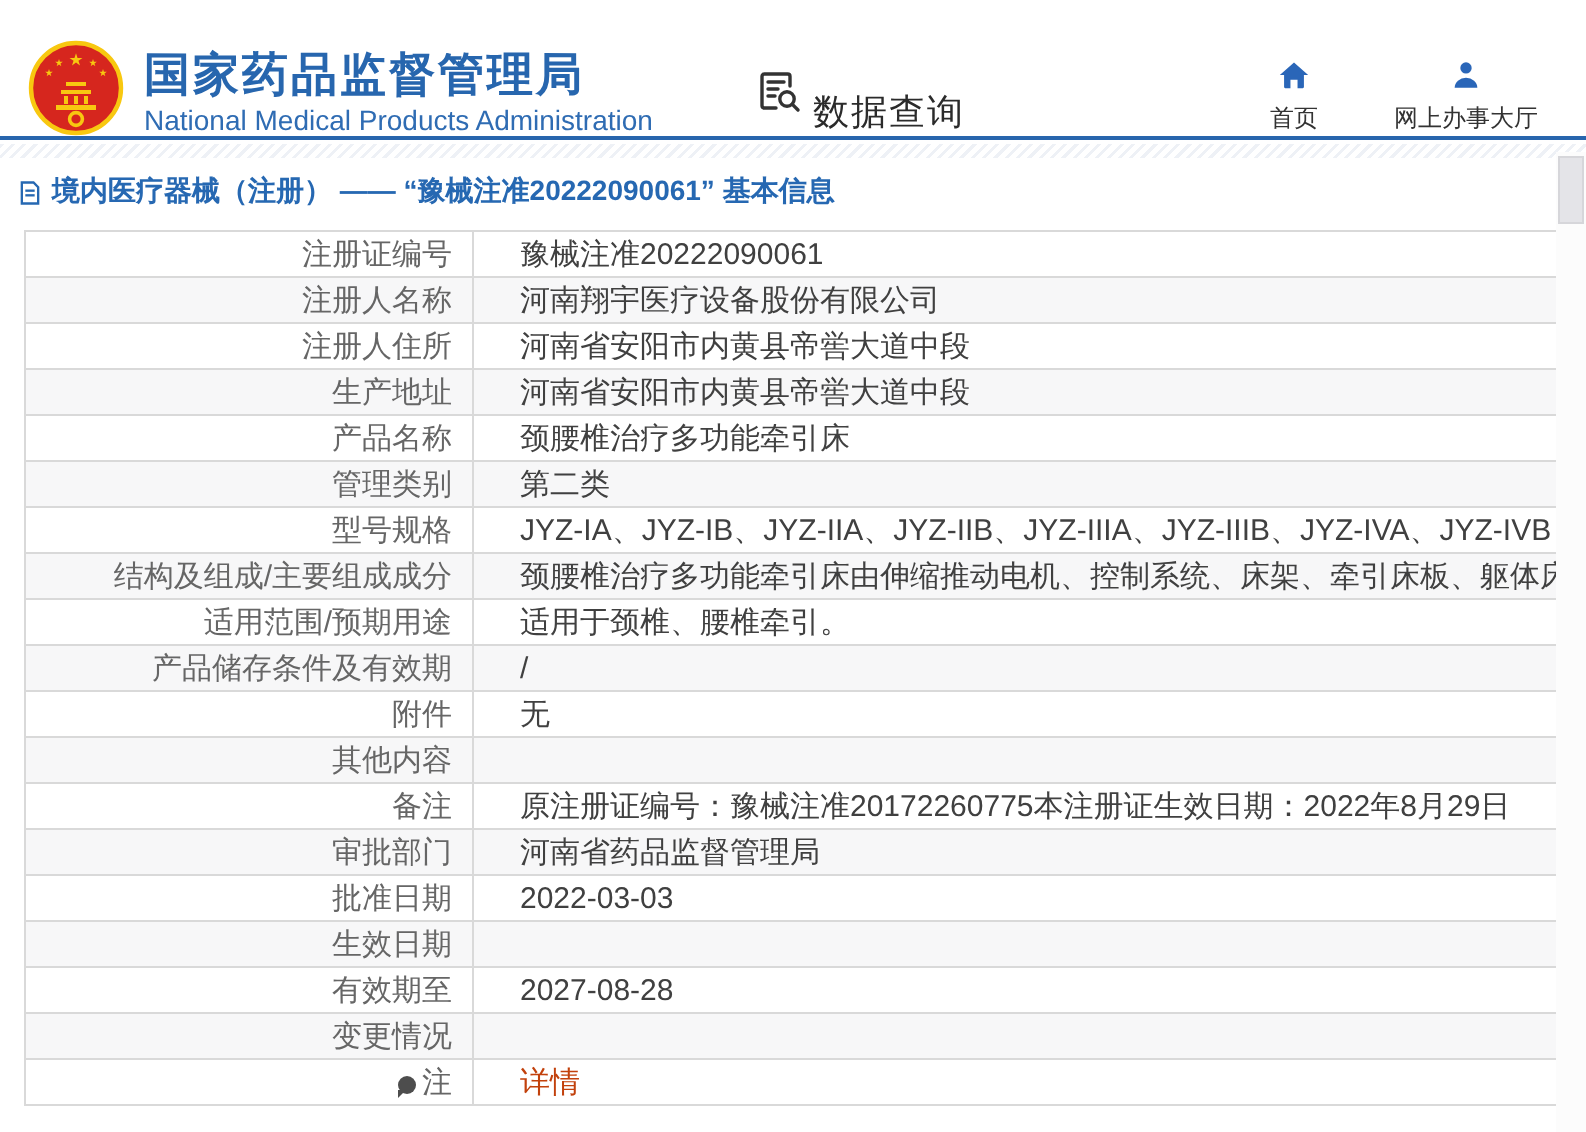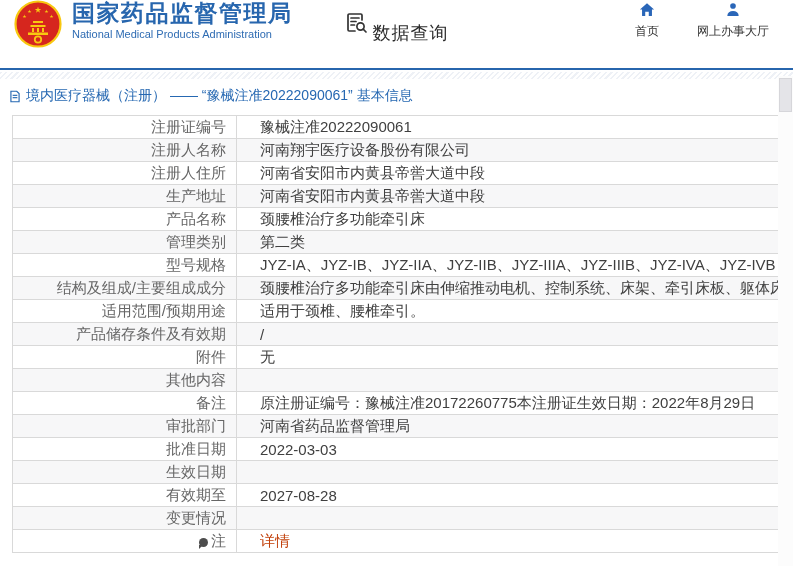--- a/index.html
+++ b/index.html
@@ -6,43 +6,43 @@
   html,body { background:#ffffff; }
   body {
     font-family:"Liberation Sans","DejaVu Sans",sans-serif;
     color:#333;
   }
   .page { position:relative; width:793px; height:566px; background:#fff; overflow:hidden; }
 
   
   .header {
     position:absolute; top:0; left:0; right:0; height:70px;
-    display:flex; align-items:flex-start; padding:0 14px 0 14px;
+    display:flex; align-items:flex-end; padding:0 14px 0 14px;
     background:#fff; border-bottom:2px solid #2765ad;
   }
   .hatch-strip {
     position:absolute; top:72px; left:0; right:0; height:7px;
     background:repeating-linear-gradient(135deg,#eef1f6 0 1.5px,#ffffff 1.5px 4px);
   }
   .emblem { width:48px; height:48px; flex:0 0 auto; }
   .org-titles { margin-left:10px; }
   .org-cn { font-size:23px; font-weight:bold; color:#2766ae; letter-spacing:1.5px; line-height:1.15; }
-  .org-en { font-size:11px; color:#2f6cb3; margin-top:2px; }
+  .org-en { font-size:14px; color:#2f6cb3; margin-top:2px; }
   .section { display:flex; align-items:center; margin-left:52px; }
   .section-title { font-size:18px; color:#2b2b2b; margin-left:4px; letter-spacing:1px;margin-top:21px; }
   .header-spacer { flex:1; }
   .nav { display:flex; align-items:center; gap:38px; padding-right:10px;font-family:Liberation Mono, monospace; }
   .nav-item { display:flex; flex-direction:column; align-items:center; cursor:pointer; }
   .nav-item .nav-icon { height:18px; display:flex; align-items:flex-end; }
   .nav-item .nav-label { font-size:12px; color:#333; margin-top:5px; white-space:nowrap; }
 
   
   .breadcrumb {
     position:absolute; top:87px; left:8px; right:20px;
-    display:flex; align-items:center; font-size:14px; color:#2668b2;
+    display:flex; align-items:center; font-size:14px; color:#2668b2;font-weight:bold;
   }
   .breadcrumb .doc-icon { margin-right:4px; display:flex; }
 
   
   .info-table {
     position:absolute; top:115px; left:12px; width:776px;
     border-collapse:collapse; table-layout:fixed; font-size:15px;
   }
   .info-table td { border:1px solid #d9d9d9; height:23px; vertical-align:middle; overflow:hidden; white-space:nowrap; }
   .info-table tr:nth-child(even) td { background:#f7f7f8; }

